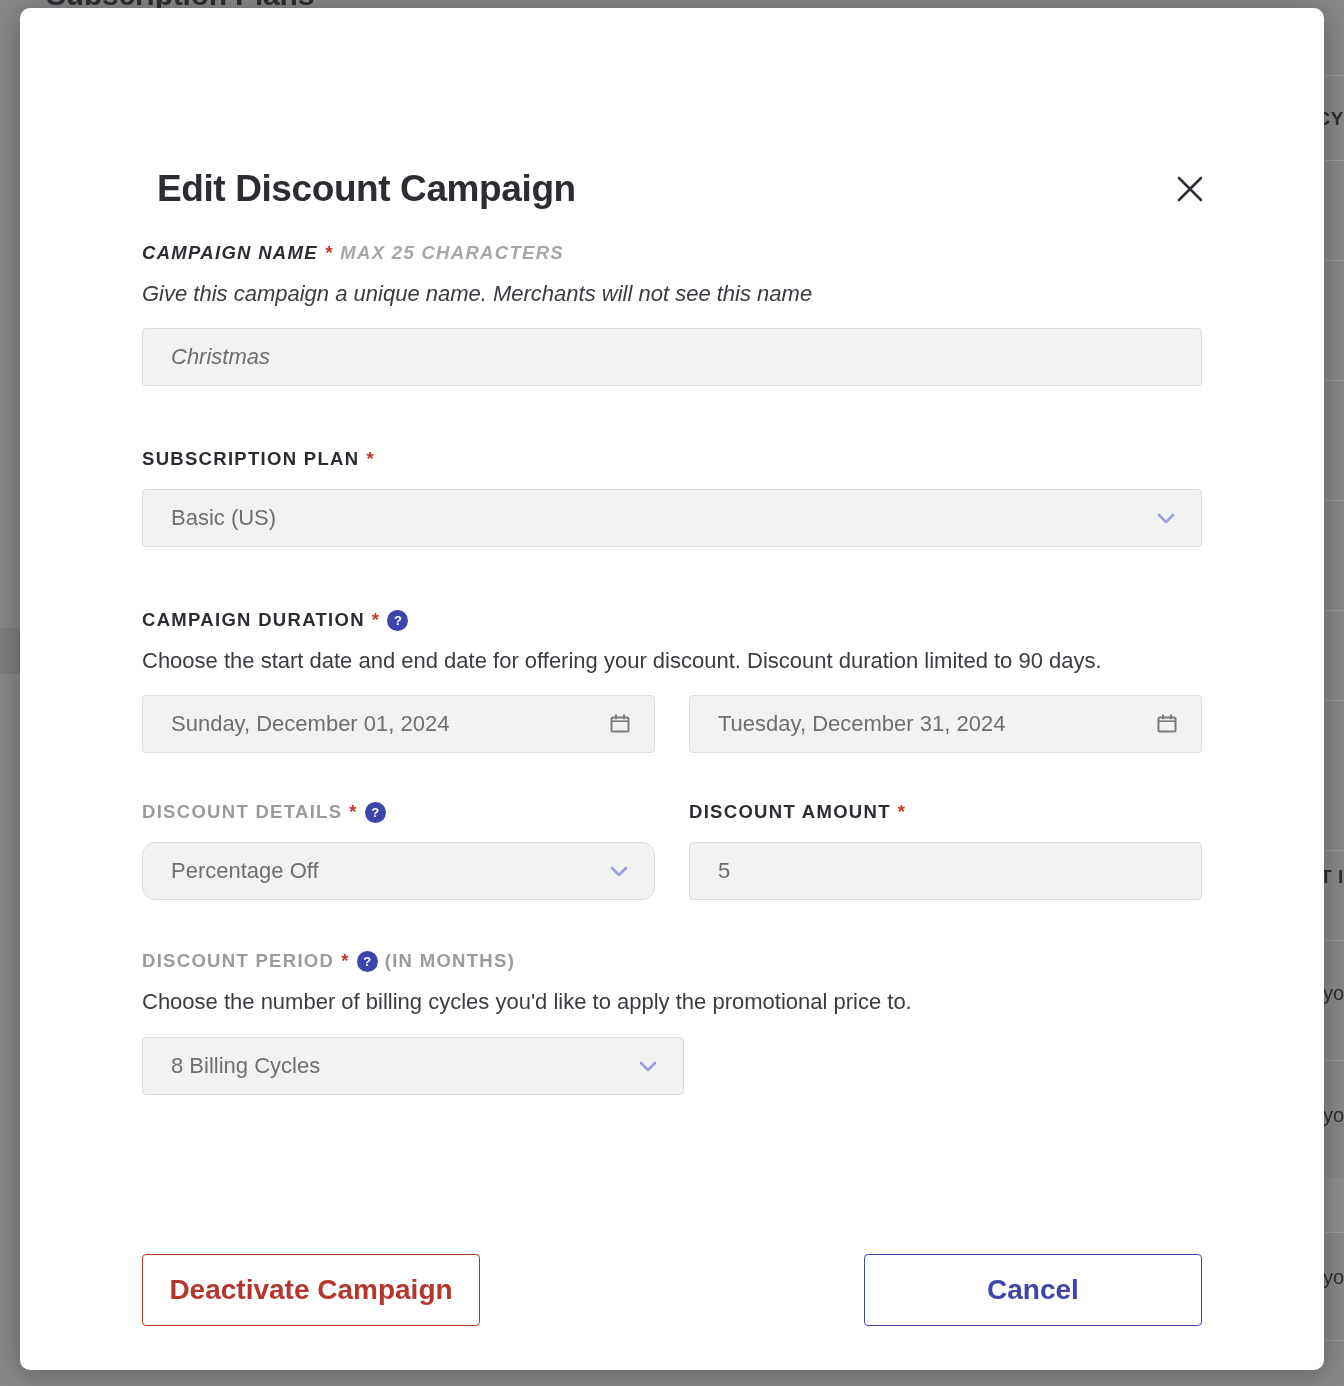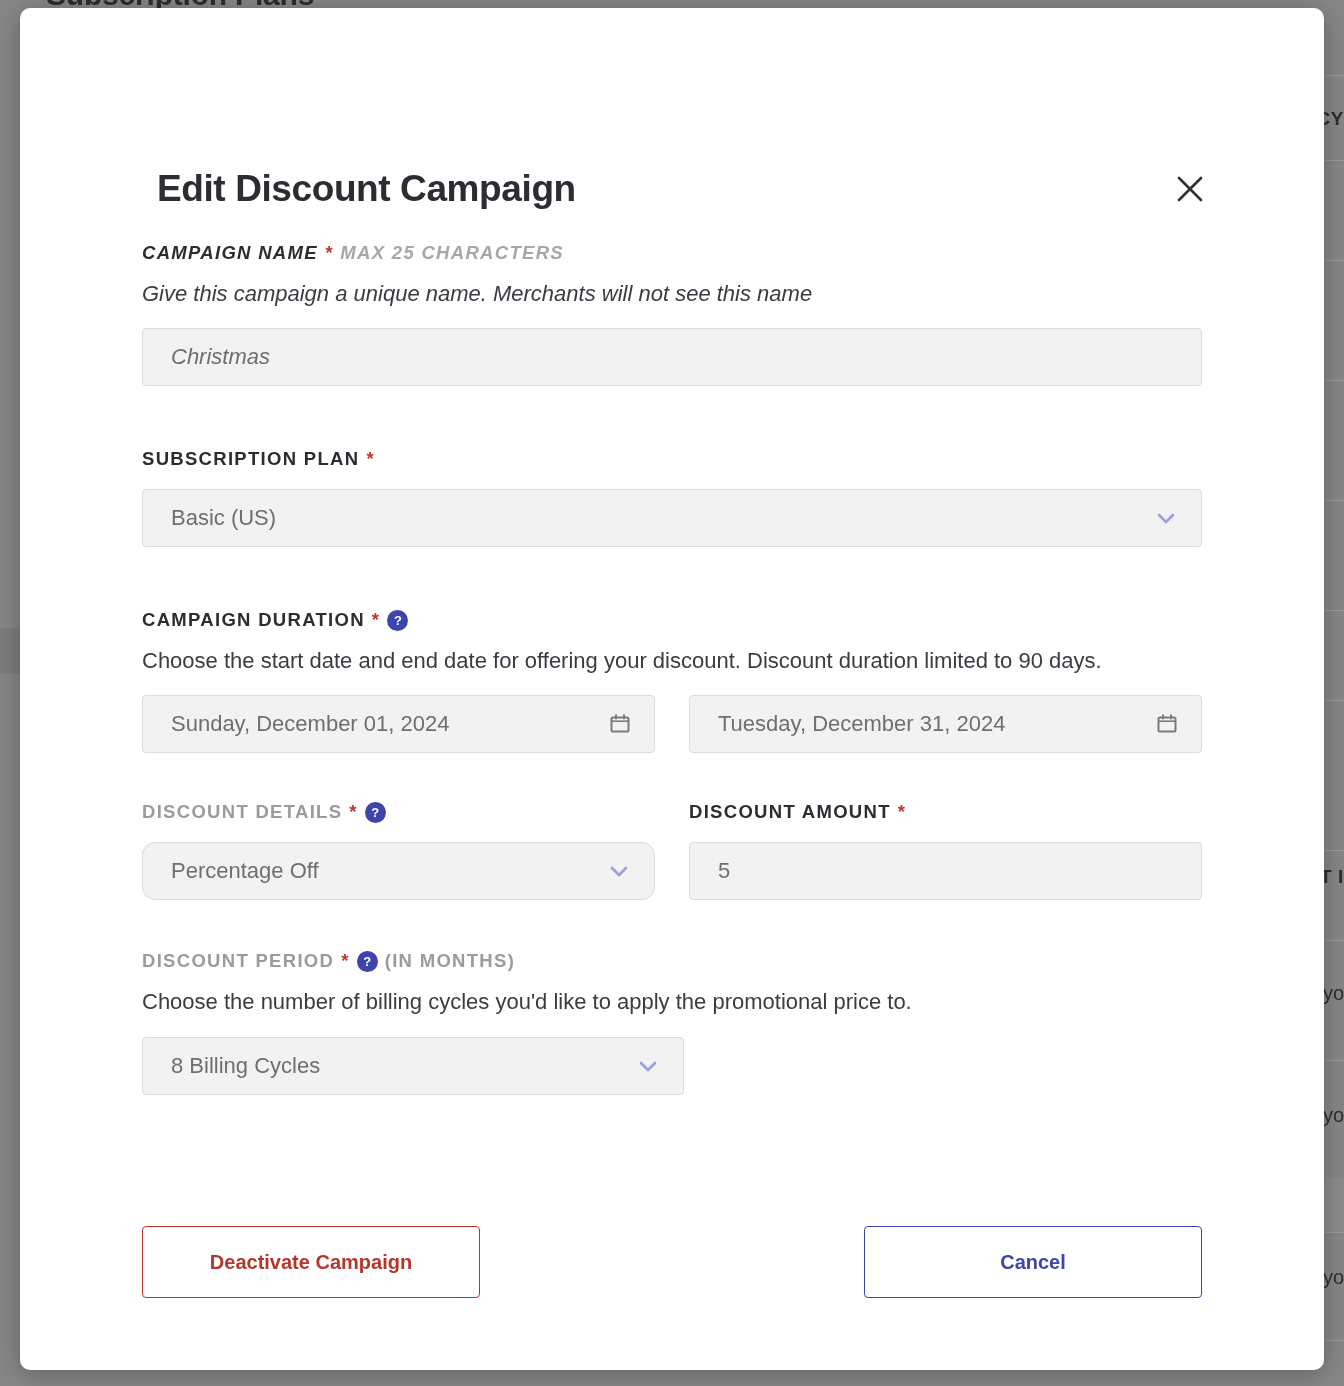--- a/index.html
+++ b/index.html
@@ -196,25 +196,26 @@
     justify-content: space-between;
   }
   .btn {
     width: 338px;
     height: 72px;
     border-radius: 4px;
     background: #ffffff;
     display: flex;
     align-items: center;
     justify-content: center;
-    font-size: 20px;
+    font-size: 28px;
     font-weight: bold;
     cursor: pointer;
     font-family: "Liberation Sans", sans-serif;
     padding: 0;
+    margin-top: 28px;
   }
   #deactivate-campaign-button {
     border: 1.5px solid #b5372c;
     color: #b5372c;
   }
   #cancel-button {
     border: 1.5px solid #3d45ad;
     color: #3d45ad;
   }
 </style>

